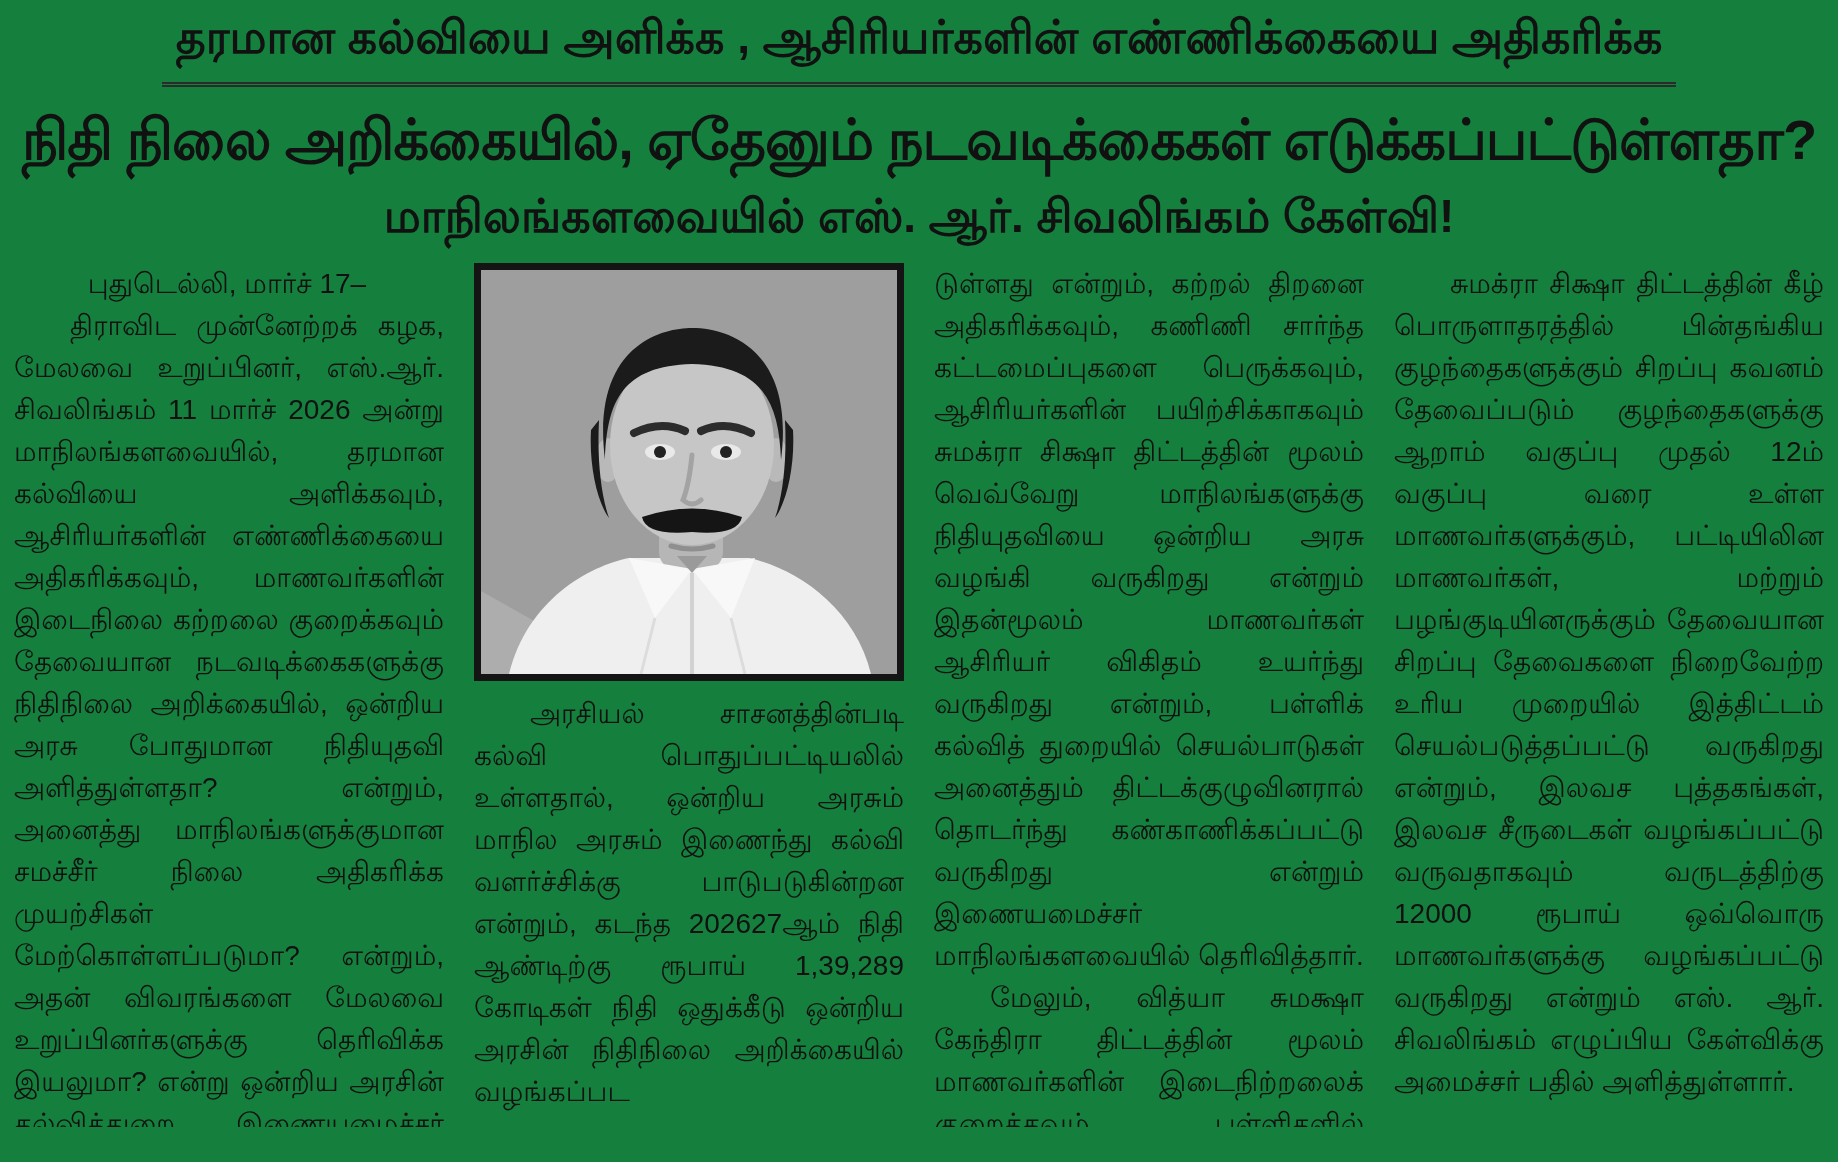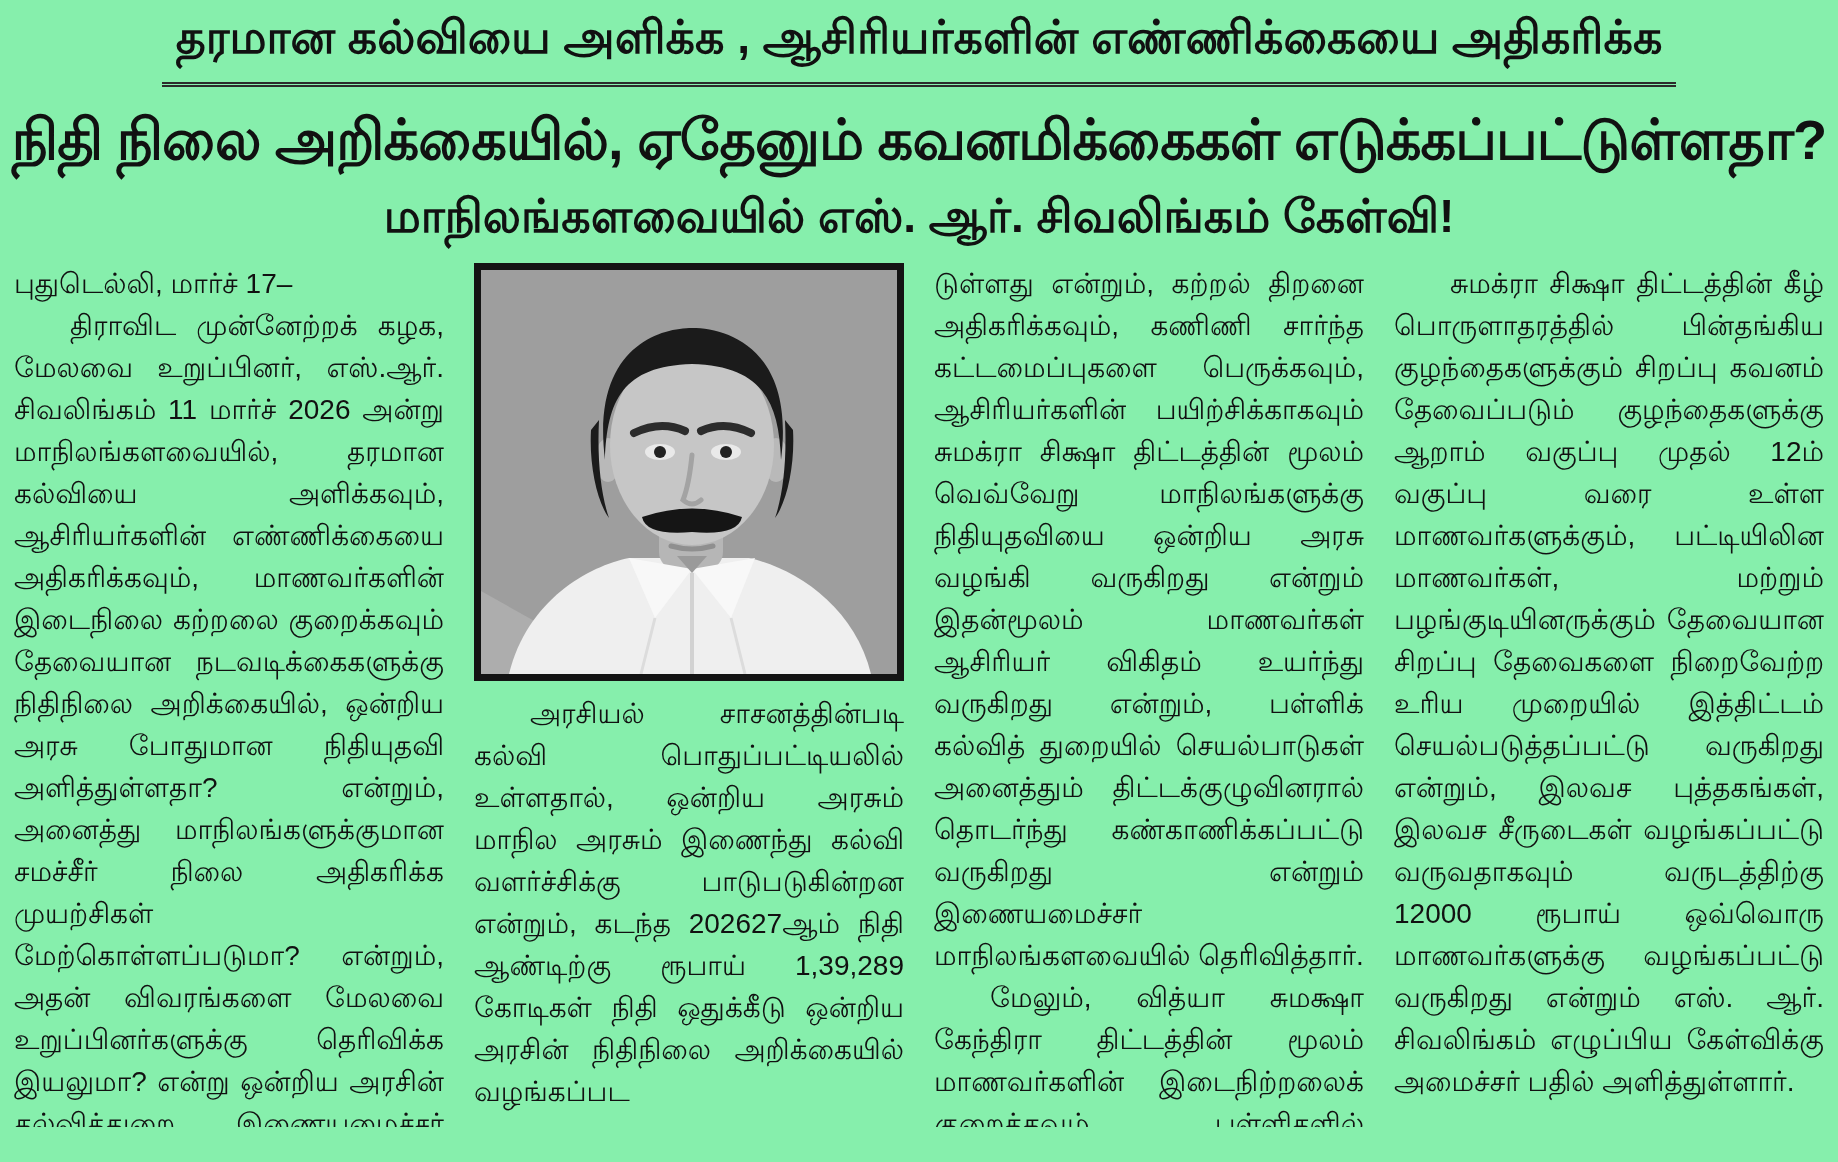--- a/index.html
+++ b/index.html
@@ -1,18 +1,18 @@
 <!DOCTYPE html>
 <html lang="ta"><head>
 <meta charset="utf-8">
 <style>
   html, body { margin: 0; padding: 0; background: #e8e8e4; }
   .page {
     width: 1838px; height: 1162px;
-    background: #86efac;
+    background: #15803d;
     color: #111;
     font-family: "Liberation Sans", "DejaVu Sans", sans-serif;
     overflow: hidden;
     position: relative;
     margin: 0 auto;
   }
   .header { text-align: center; padding-top: 8px; }
   .kicker {
     display: inline-block;
     font-size: 46px; font-weight: bold;
@@ -44,38 +44,38 @@
     overflow: hidden;
   }
   .col {
     overflow: hidden;
     text-align: justify;
     font-size: 28px;
     line-height: 42px;
   }
   .para { margin: 0; }
   .indent { text-indent: 56px; }
-  .dateline { text-align: left; padding-right: 4px; }
+  .dateline { text-align: center; padding-right: 4px; }
   .photo {
     margin: 0 0 12px;
     border: 7px solid #141414;
     height: 404px;
     background: #9e9e9e;
     overflow: hidden;
   }
   .photo svg { display: block; width: 100%; height: 100%; }
 </style>
 </head>
 <body>
 
 <div class="page">
 
   <header class="header">
     <h2 class="kicker fit">தரமான கல்வியை அளிக்க , ஆசிரியர்களின் எண்ணிக்கையை அதிகரிக்க</h2>
-    <h1 class="headline fit" style="font-size: 56px;">நிதி நிலை அறிக்கையில், ஏதேனும் கவனமிக்கைகள் எடுக்கப்பட்டுள்ளதா?</h1>
+    <h1 class="headline fit" style="font-size: 56px;">நிதி நிலை அறிக்கையில், ஏதேனும் நடவடிக்கைகள் எடுக்கப்பட்டுள்ளதா?</h1>
     <h3 class="subheadline fit" style="font-size: 46px;">மாநிலங்களவையில் எஸ். ஆர். சிவலிங்கம் கேள்வி!</h3>
   </header>
 
   <main class="body">
 
     <section class="col">
       <p class="para dateline">புதுடெல்லி, மார்ச் 17–</p>
       <p class="para indent">திராவிட முன்னேற்றக் கழக, மேலவை உறுப்பினர், எஸ்.ஆர். சிவலிங்கம் 11 மார்ச் 2026 அன்று மாநிலங்களவையில், தரமான கல்வியை அளிக்கவும், ஆசிரியர்களின் எண்ணிக்கையை அதிகரிக்கவும், மாணவர்களின் இடைநிலை கற்றலை குறைக்கவும் தேவையான நடவடிக்கைகளுக்கு நிதிநிலை அறிக்கையில், ஒன்றிய அரசு போதுமான நிதியுதவி அளித்துள்ளதா? என்றும், அனைத்து மாநிலங்களுக்குமான சமச்சீர் நிலை அதிகரிக்க முயற்சிகள் மேற்கொள்ளப்படுமா? என்றும், அதன் விவரங்களை மேலவை உறுப்பினர்களுக்கு தெரிவிக்க இயலுமா? என்று ஒன்றிய அரசின் கல்வித்துறை இணையமைச்சர் ஜெயந்த சௌத்ரியிடம் விரிவான கேள்வி எழுப்பினார்.</p>
 
     </section>

